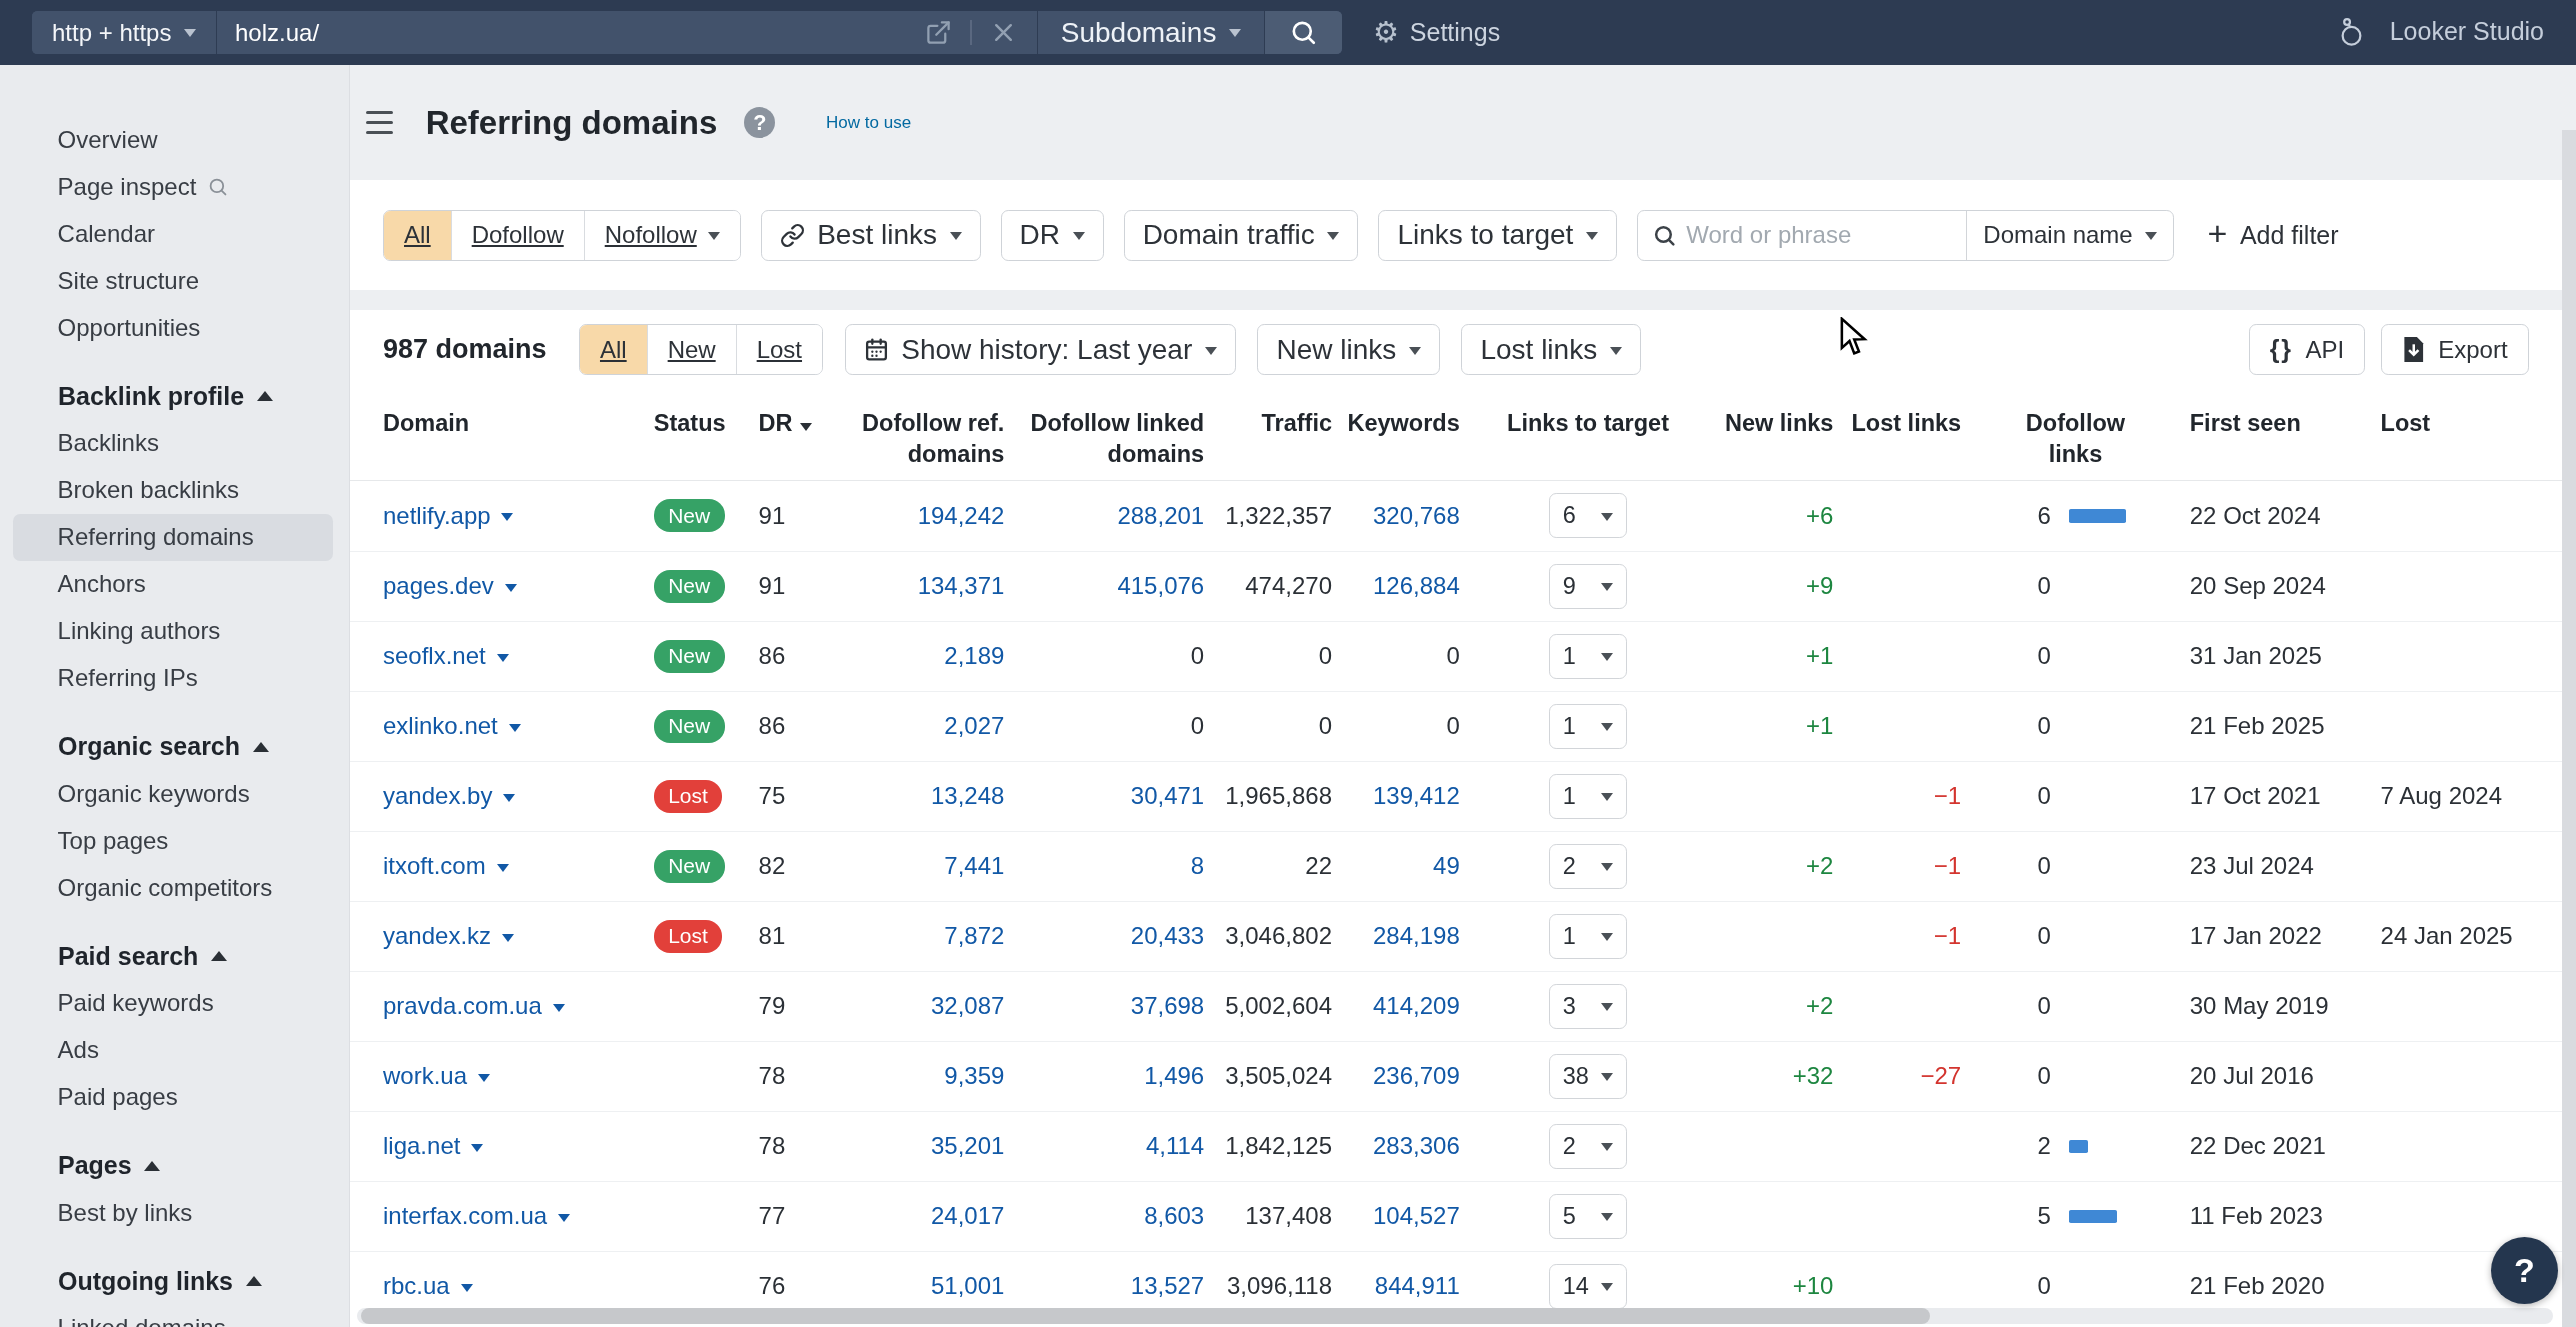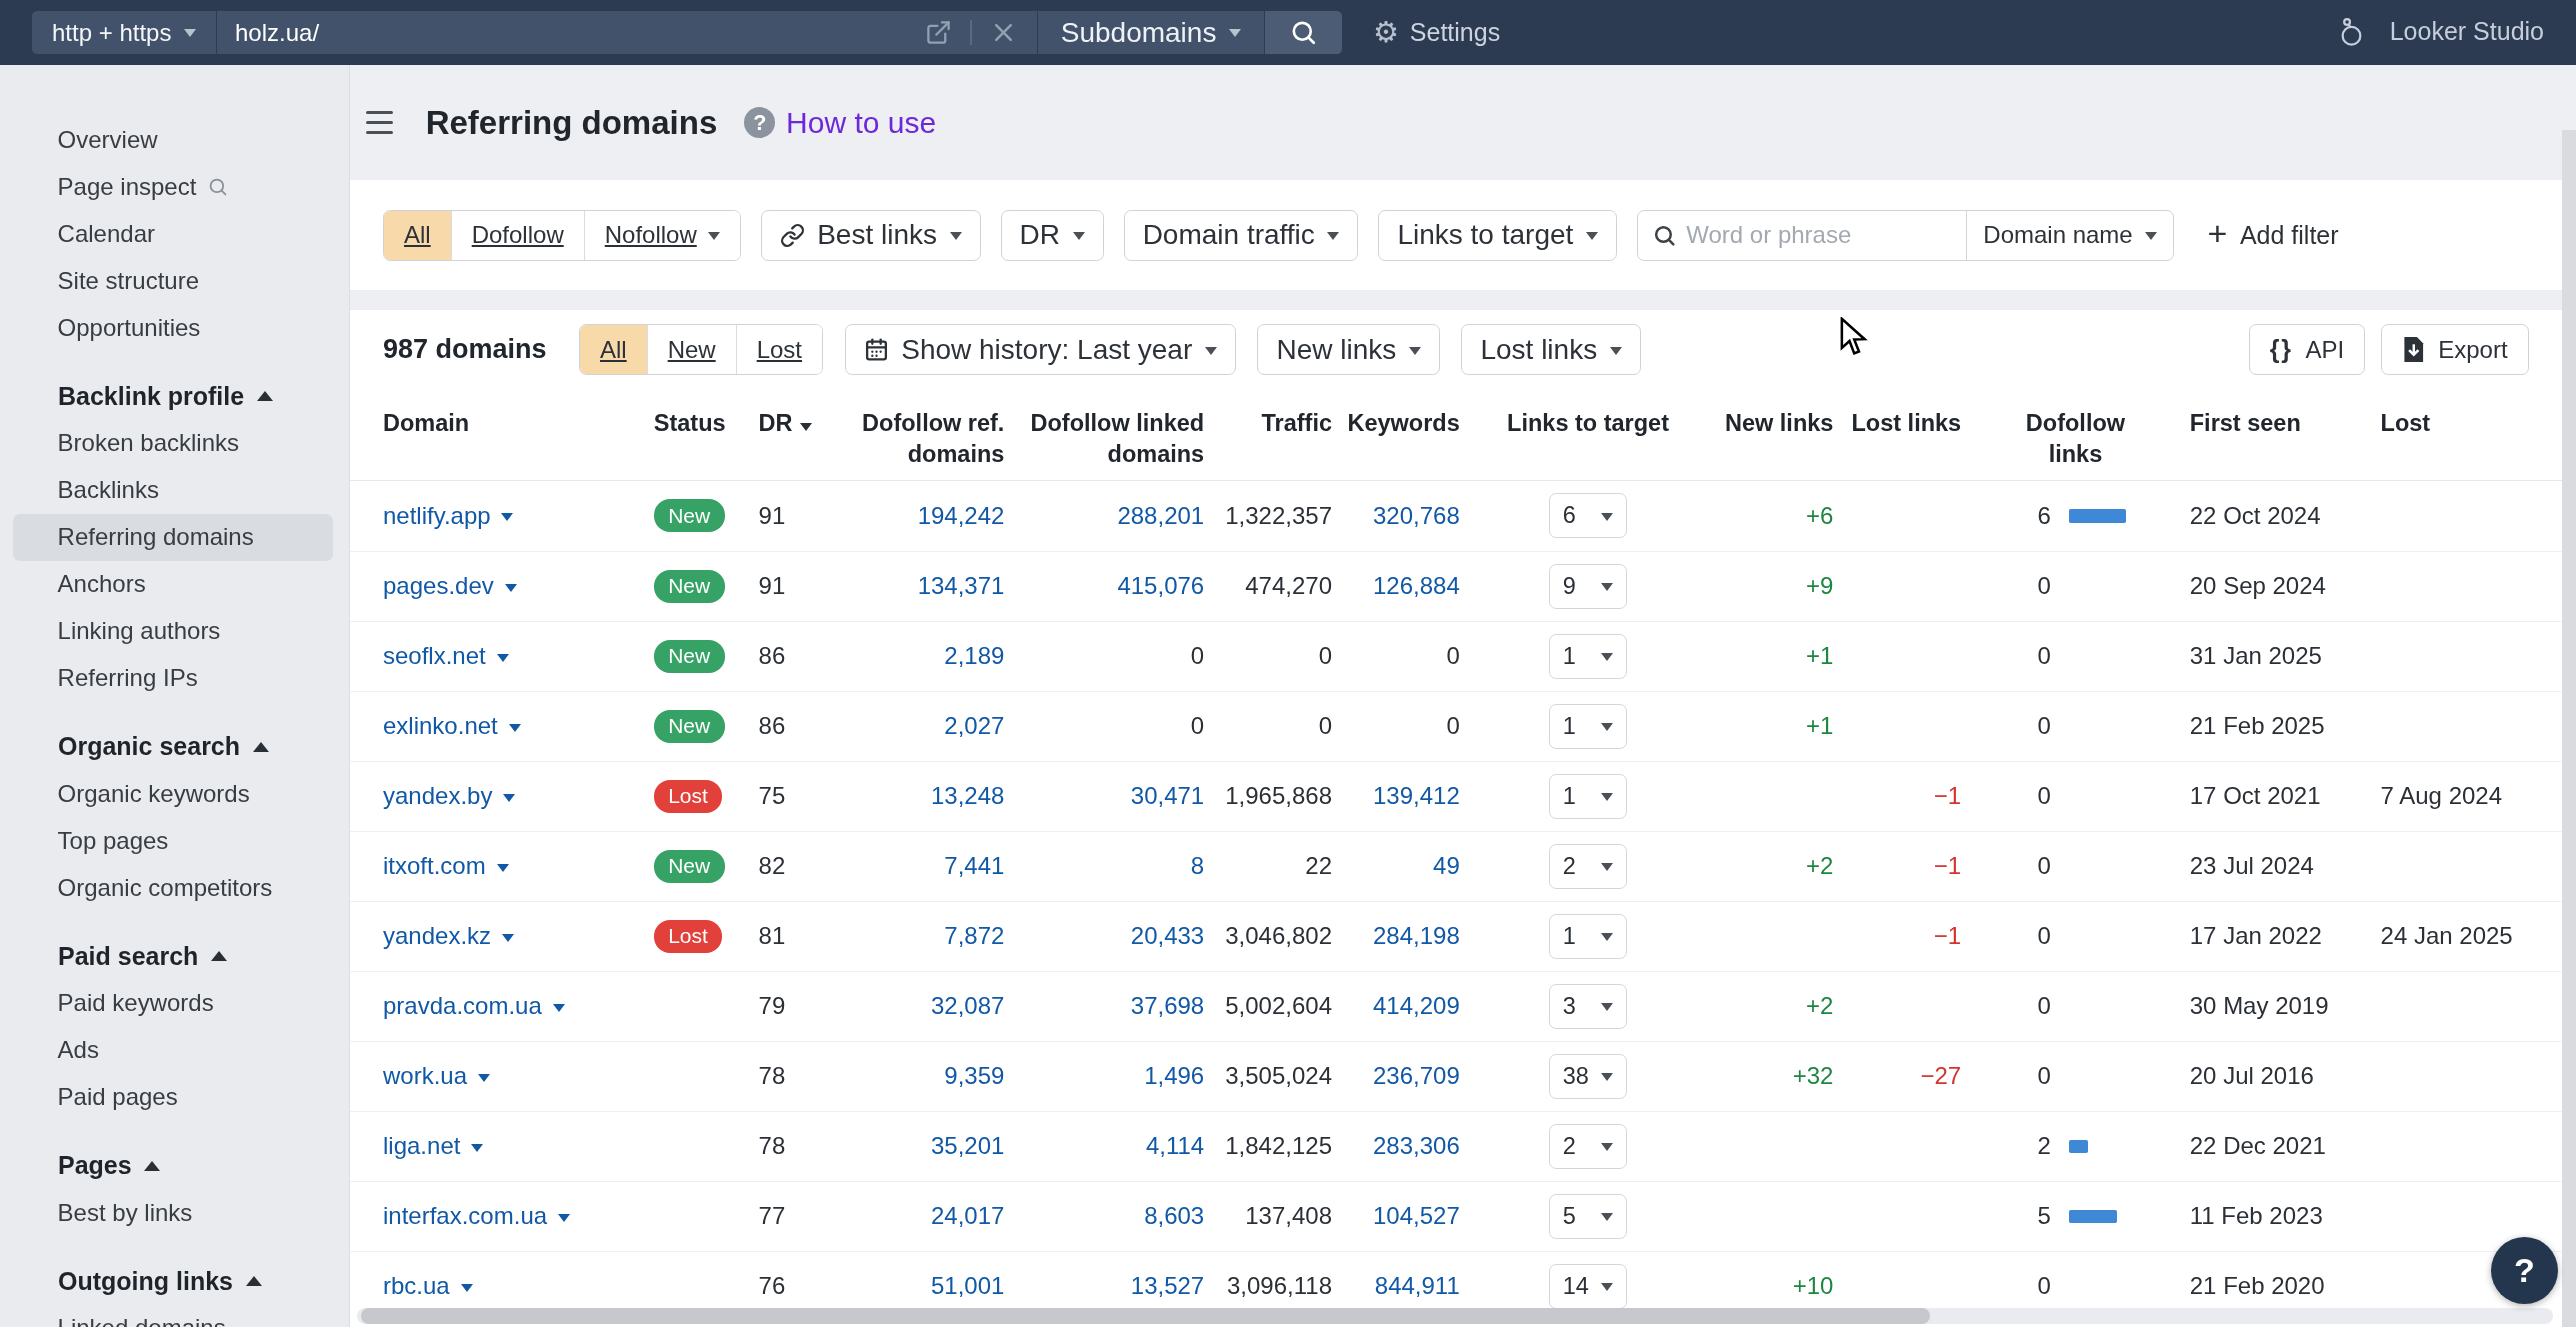--- a/index.html
+++ b/index.html
@@ -43,21 +43,21 @@
 
   
   .content{position:absolute;left:350px;top:65px;right:0;bottom:0;background:#edeff2;}
   .header-band{position:absolute;left:0;top:0;right:14.4px;height:115px;display:flex;align-items:center;padding-left:7.2px;}
   .hamburger{display:inline-flex;flex-direction:column;gap:6.3px;cursor:pointer;padding:9px;}
   .hamburger i{display:block;width:27px;height:3.6px;background:#4a5056;border-radius:1.8px;}
   .page-title{font-size:33px;font-weight:bold;color:#21262c;margin:0 0 0 23.5px;}
   .howto{display:flex;align-items:center;gap:10.8px;margin-left:27px;cursor:pointer;}
   .q-badge{display:inline-flex;align-items:center;justify-content:center;width:31px;height:31px;border-radius:50%;
            background:#8b939e;color:#fff;font-size:21.6px;font-weight:bold;}
-  .howto-label{font-size:30px;color:#6d28d9;}
+  .howto-label{font-size:17px;color:#0369a1;margin-left:40px;}
 
   .filter-band{position:absolute;left:0;top:115px;right:14.4px;height:110px;background:#fff;
            display:flex;align-items:center;padding-left:33px;gap:20px;}
   .seg-group{display:flex;height:51px;border:1.8px solid #cfd3d8;border-radius:7.2px;overflow:hidden;background:#fff;flex:none;text-decoration:underline;}
   .seg-btn{display:flex;align-items:center;gap:10.8px;padding:0 20px;background:#fff;border:none;border-left:1.8px solid #d9dce0;
            font-size:24px;color:#2d3238;cursor:pointer;font-family:inherit;}
   .seg-btn:first-child{border-left:none;}
   .seg-btn.active{background:#f8d9a9;}
   .drop-btn{display:flex;align-items:center;gap:12.6px;height:51px;padding:0 18px;background:#fff;
            border:1.8px solid #cfd3d8;border-radius:7.2px;font-size:28px;color:#2d3238;cursor:pointer;font-family:inherit;flex:none;}
@@ -194,24 +194,24 @@
         <span>Site structure</span>
       </div>
       <div class="sidebar-item">
         <span>Opportunities</span>
       </div>
       <div class="sidebar-section-header">
         <span>Backlink profile</span>
         <span class="caret-up"></span>
       </div>
       <div class="sidebar-item">
+        <span>Backlinks</span>
+      </div>
+      <div class="sidebar-item">
         <span>Broken backlinks</span>
-      </div>
-      <div class="sidebar-item">
-        <span>Backlinks</span>
       </div>
       <div class="sidebar-item selected">
         <span>Referring domains</span>
       </div>
       <div class="sidebar-item">
         <span>Anchors</span>
       </div>
       <div class="sidebar-item">
         <span>Linking authors</span>
       </div>

